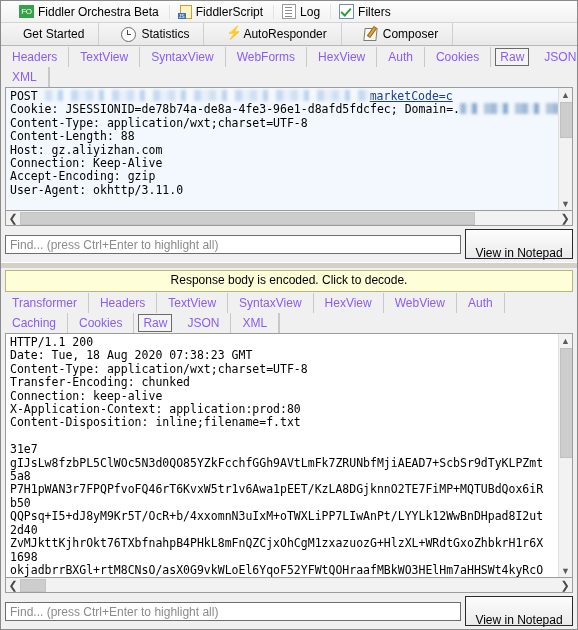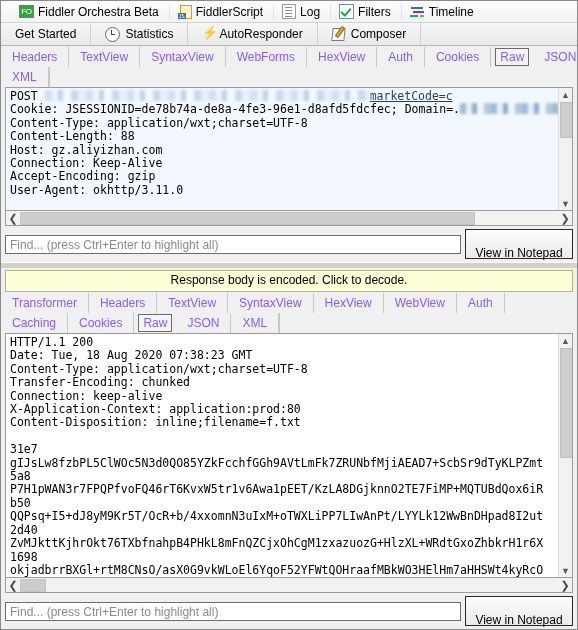--- a/index.html
+++ b/index.html
@@ -180,20 +180,21 @@
   }
   .maintab {
     display: flex;
     align-items: center;
     gap: 5px;
     padding: 0 14px;
     font-size: 12px;
     border-right: 1px solid #cfcfcf;
     white-space: nowrap;
     background: transparent;
+    margin-left: 8px;
   }
   .maintab.active {
     background: #ffffff;
     border-top: 1px solid #b6b6b6;
     border-left: 1px solid #b6b6b6;
     border-right: 1px solid #b6b6b6;
     margin-bottom: -1px;
     padding-bottom: 1px;
   }
 
@@ -386,29 +387,20 @@
         </span>
       <span>FiddlerScript</span>
     </div>
     <div class="topitem">
       <span class="ic ic-log"></span>
       <span>Log</span>
     </div>
     <div class="topitem">
       <span class="ic ic-filters"></span>
       <span>Filters</span>
-    </div>
-    <div class="topitem">
-      <span class="ic ic-timeline">
-          <i class="l1"></i>
-          <i class="l2"></i>
-          <i class="l3"></i>
-          <i class="l4"></i>
-        </span>
-      <span>Timeline</span>
     </div>
   </div>
 
   <div class="maintabs">
     <div class="maintab">
       <span>Get Started</span>
     </div>
     <div class="maintab">
       <span class="ic ic-clock"></span>
       <span>Statistics</span>

